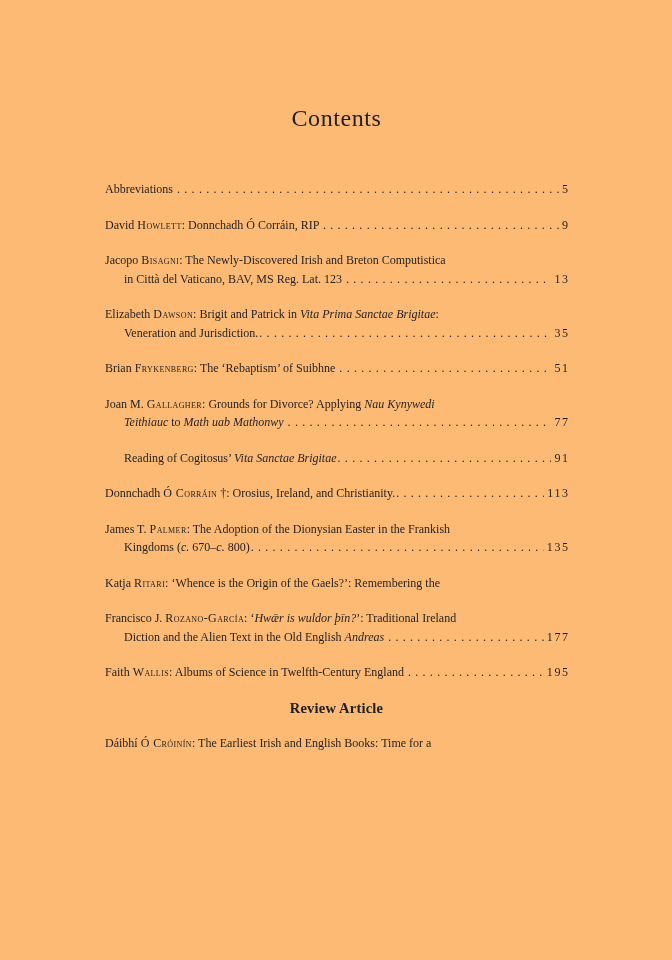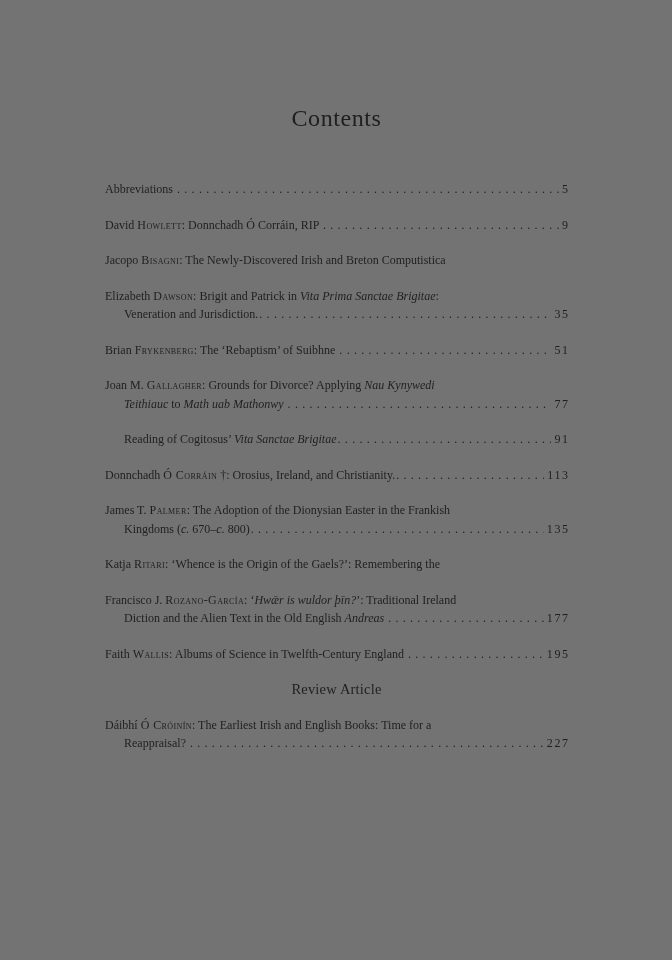--- a/index.html
+++ b/index.html
@@ -5,21 +5,21 @@
   html, body { margin: 0; padding: 0; }
   body {
     width: 672px; height: 960px;
     background: #ffffff;
     font-family: "Liberation Serif", "DejaVu Serif", serif;
     color: #1f1f1f;
   }
   .page {
     position: relative;
     width: 672px; height: 960px;
-    background: #737373;
+    background: #fdba74;
     overflow: hidden;
   }
   .content {
     position: absolute;
     left: 105px; top: 103px;
     width: 463px;
   }
   .title {
     font-size: 24px;
     font-weight: normal;
@@ -29,21 +29,21 @@
     margin: 0 0 47px 0;
   }
   .entry {
     font-size: 12px;
     line-height: 18.5px;
     margin-bottom: 17px;
   }
   .section-heading {
     font-size: 14.5px;
     line-height: 18.5px;
-    font-weight: normal;
+    font-weight: bold;
     text-align: center;
     margin-bottom: 17px;
     letter-spacing: 0.2px;
   }
   .line { white-space: nowrap; }
   .line.indent { padding-left: 19px; }
   .line.last { display: flex; align-items: baseline; }
   .line-text { flex: 0 0 auto; white-space: pre; }
   .sc { font-variant: small-caps; letter-spacing: 0.4px; }
   .i  { font-style: italic; }
@@ -81,20 +81,25 @@
         </div>
         <div class="entry">
           <div class="line last">
             <span class="line-text"><span class="n">David </span><span class="sc">Howlett</span><span class="n">: Donnchadh Ó Corráin, RIP </span></span>
             <span class="dots"></span>
             <span class="pagenum">9</span>
           </div>
         </div>
         <div class="entry">
           <div class="line"><span class="line-text"><span class="n">Jacopo </span><span class="sc">Bisagni</span><span class="n">: The Newly-Discovered Irish and Breton Computistica</span></span></div>
+          <div class="line indent last">
+            <span class="line-text"><span class="n">in Città del Vaticano, BAV, MS Reg. Lat. 123 </span></span>
+            <span class="dots"></span>
+            <span class="pagenum">13</span>
+          </div>
         </div>
         <div class="entry">
           <div class="line"><span class="line-text"><span class="n">Elizabeth </span><span class="sc">Dawson</span><span class="n">: Brigit and Patrick in </span><span class="i">Vita Prima Sanctae Brigitae</span><span class="n">:</span></span></div>
           <div class="line indent last">
             <span class="line-text"><span class="n">Veneration and Jurisdiction.</span></span>
             <span class="dots"></span>
             <span class="pagenum">35</span>
           </div>
         </div>
         <div class="entry">
@@ -148,21 +153,16 @@
         <div class="entry">
           <div class="line last">
             <span class="line-text"><span class="n">Faith </span><span class="sc">Wallis</span><span class="n">: Albums of Science in Twelfth-Century England </span></span>
             <span class="dots"></span>
             <span class="pagenum">195</span>
           </div>
         </div>
         <div class="section-heading">Review Article</div>
         <div class="entry">
           <div class="line"><span class="line-text"><span class="n">Dáibhí </span><span class="sc">Ó Cróinín</span><span class="n">: The Earliest Irish and English Books: Time for a</span></span></div>
-          <div class="line indent last">
-            <span class="line-text"><span class="n">Reappraisal? </span></span>
-            <span class="dots"></span>
-            <span class="pagenum">227</span>
-          </div>
         </div>
       </div>
   </div>
 </div>
 
 </body></html>

